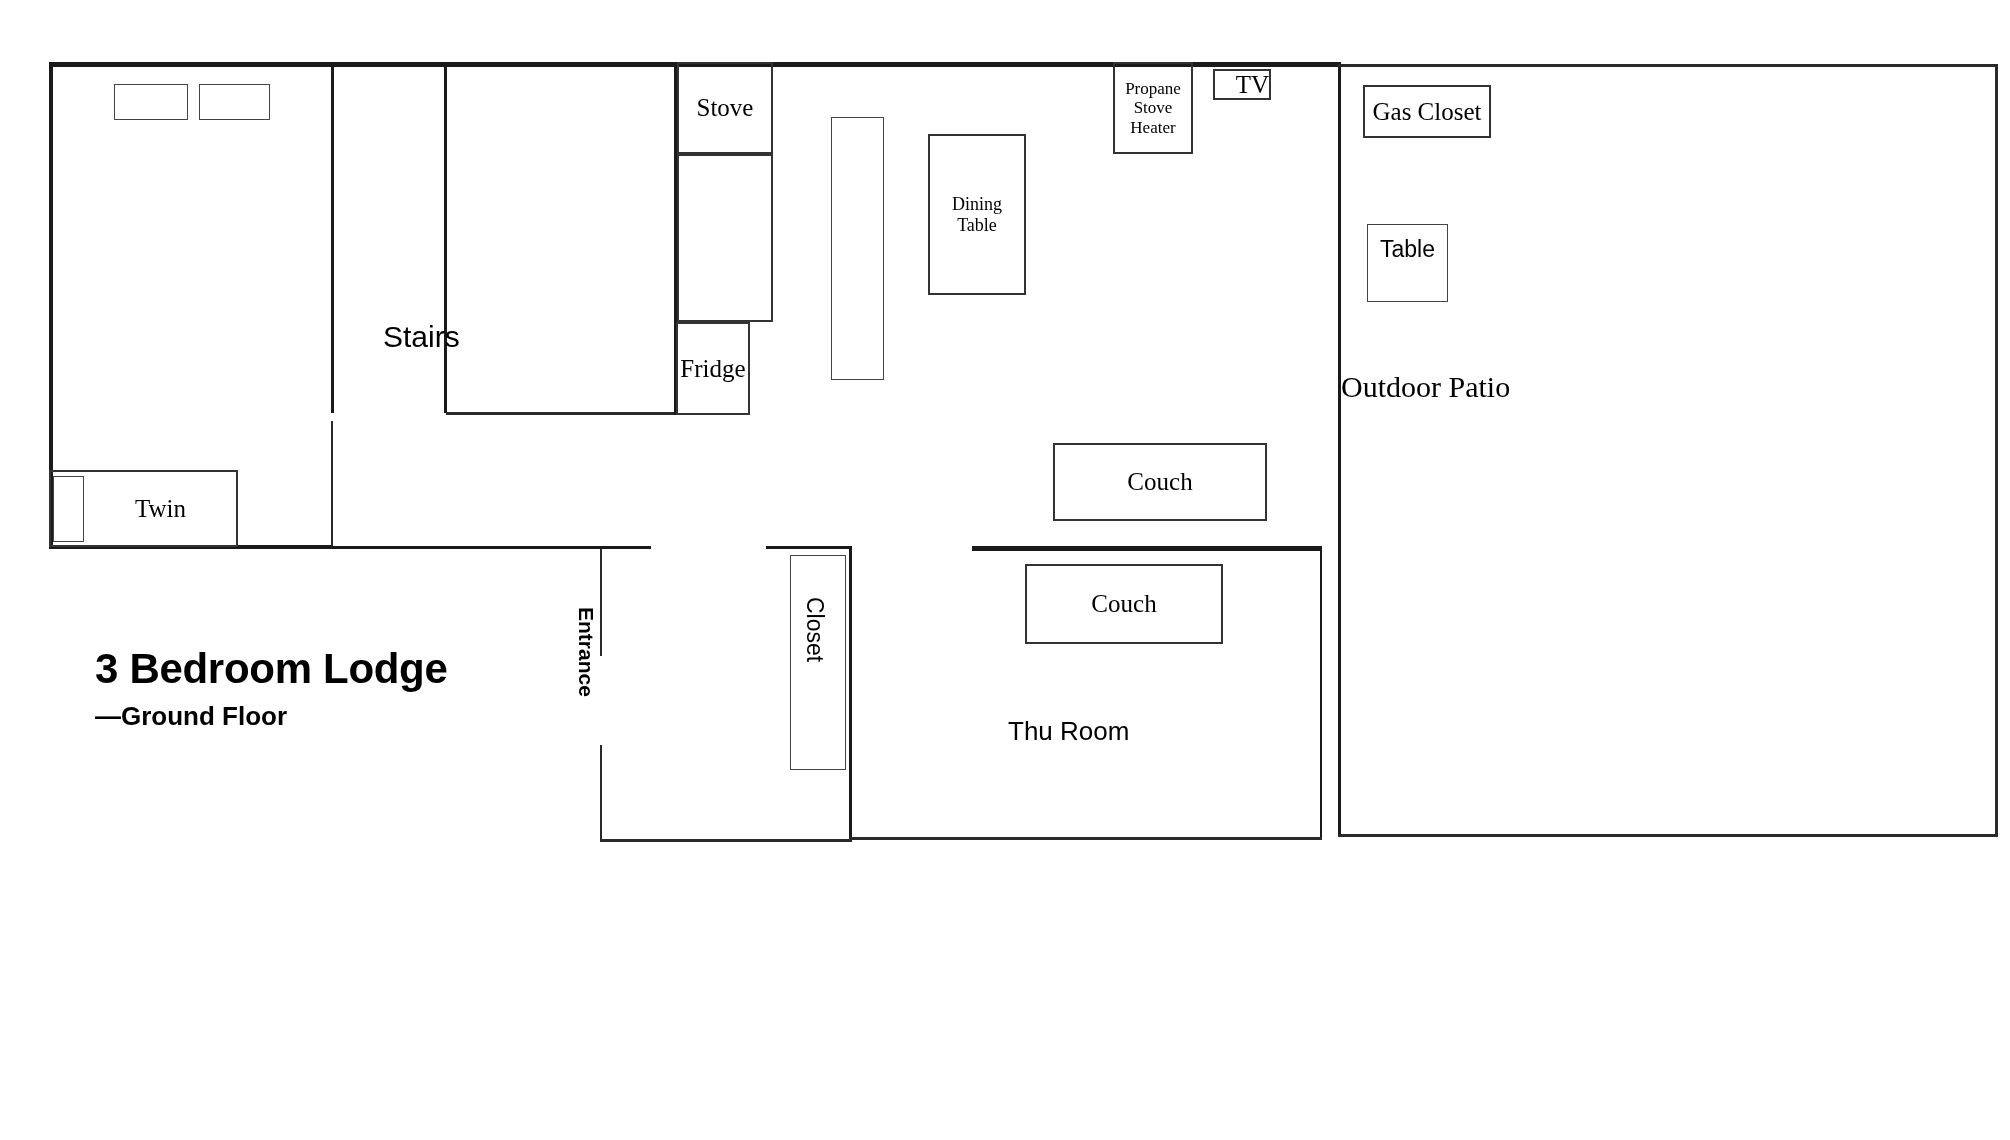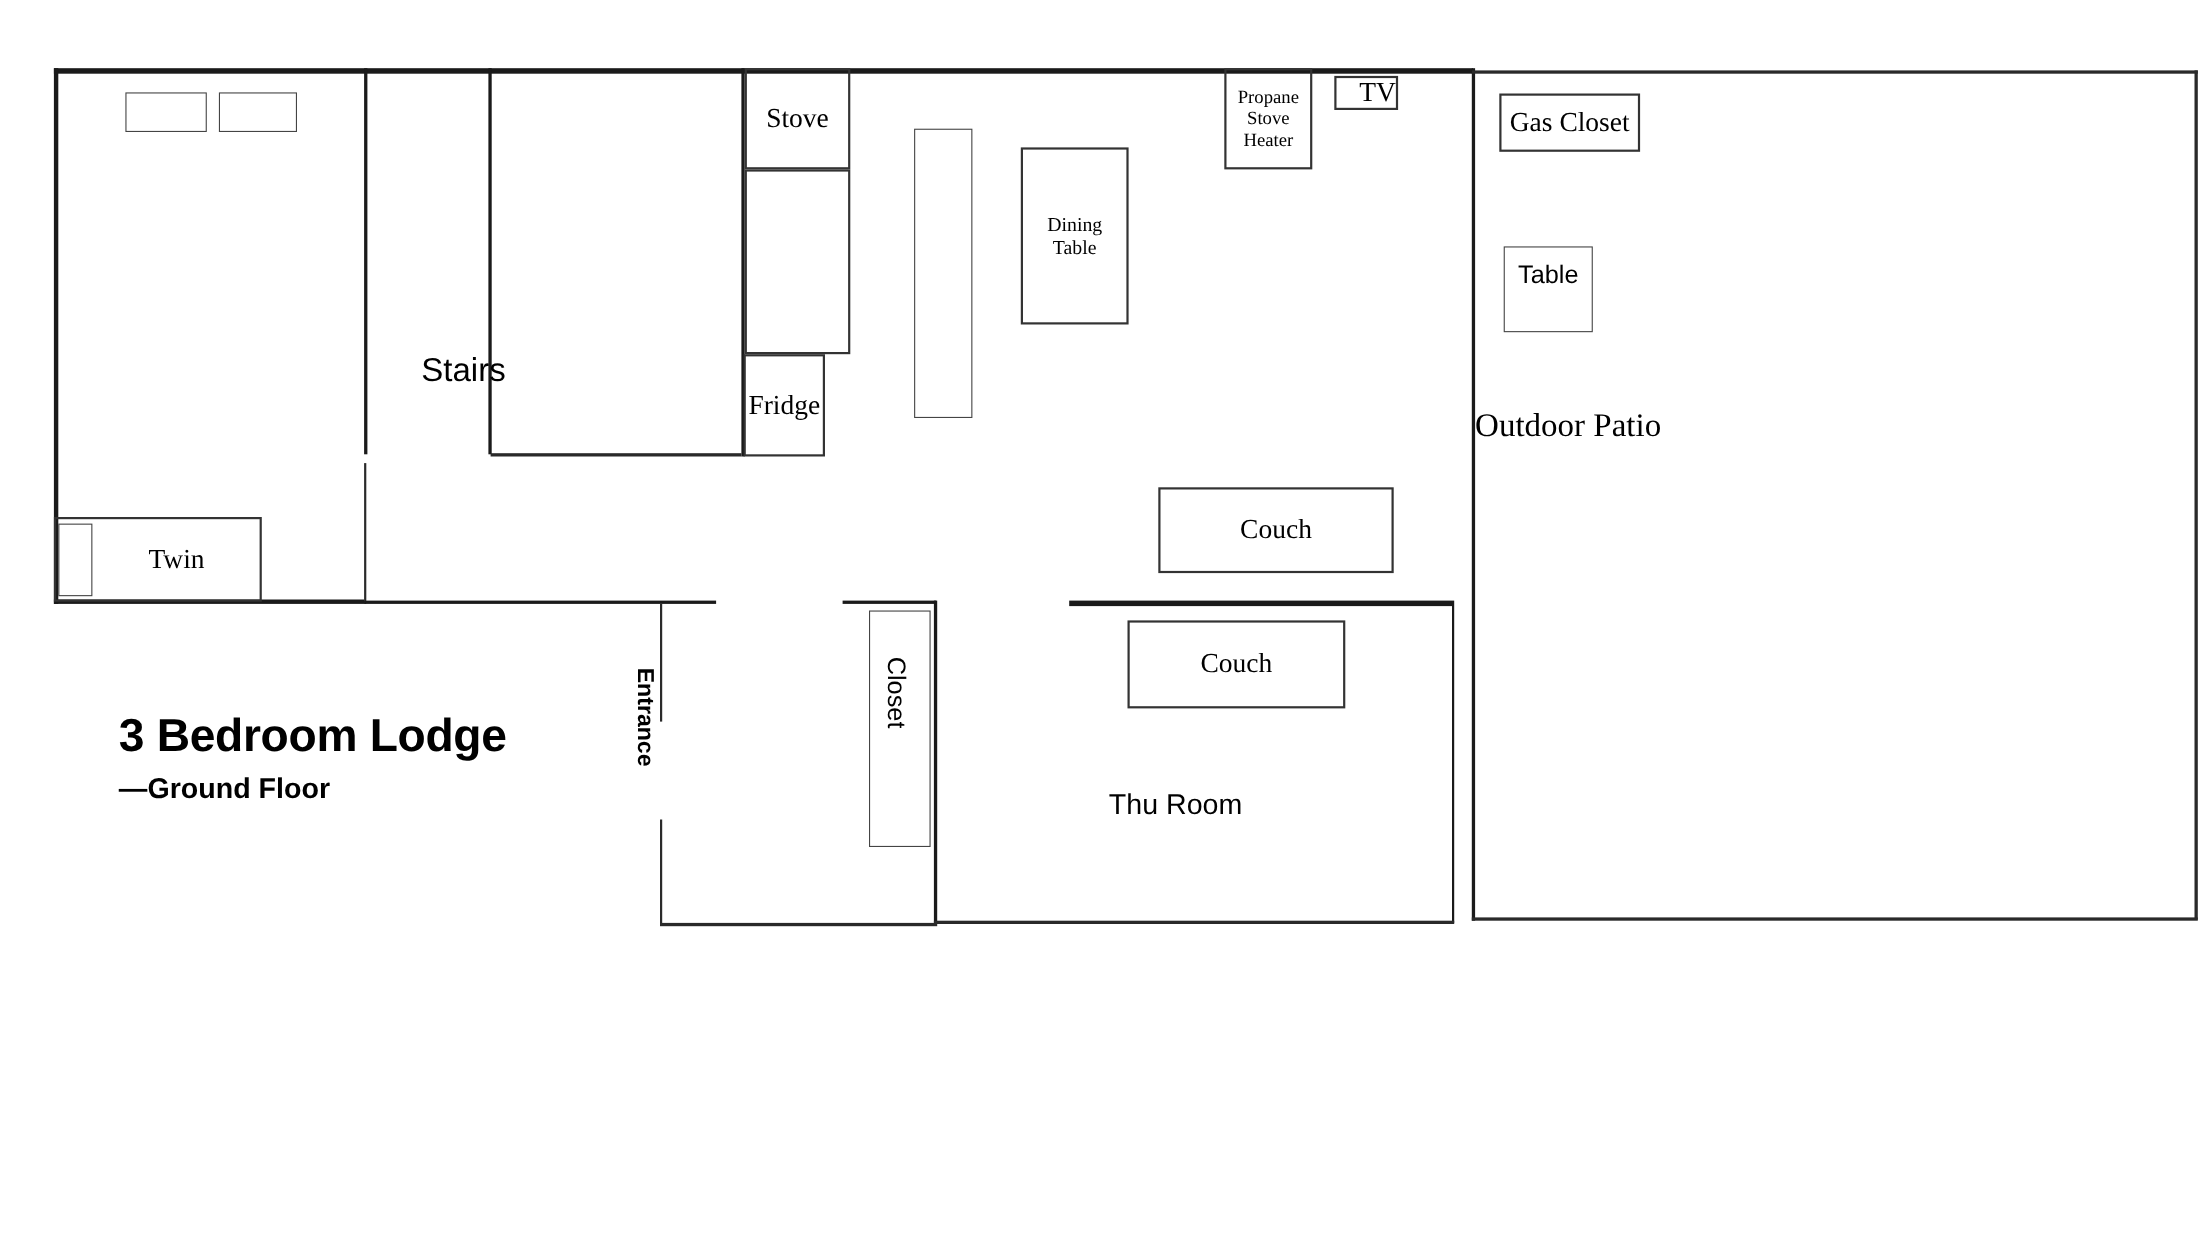--- a/index.html
+++ b/index.html
@@ -48,21 +48,21 @@
   .freelabel {
     position: absolute;
     white-space: pre;
   }
   .rot90 {
     transform-origin: 0 0;
     transform: rotate(90deg);
   }
 
   
-  #title-block { position: absolute; margin-left: 13px; }
+  #title-block { position: absolute; }
   #plan-title {
     font-family: "Liberation Sans", "DejaVu Sans", sans-serif;
     font-weight: bold;
     font-size: 42px;
     letter-spacing: -0.3px;
     white-space: pre;
   }
   #plan-subtitle {
     font-family: "Liberation Sans", "DejaVu Sans", sans-serif;
     font-weight: bold;

